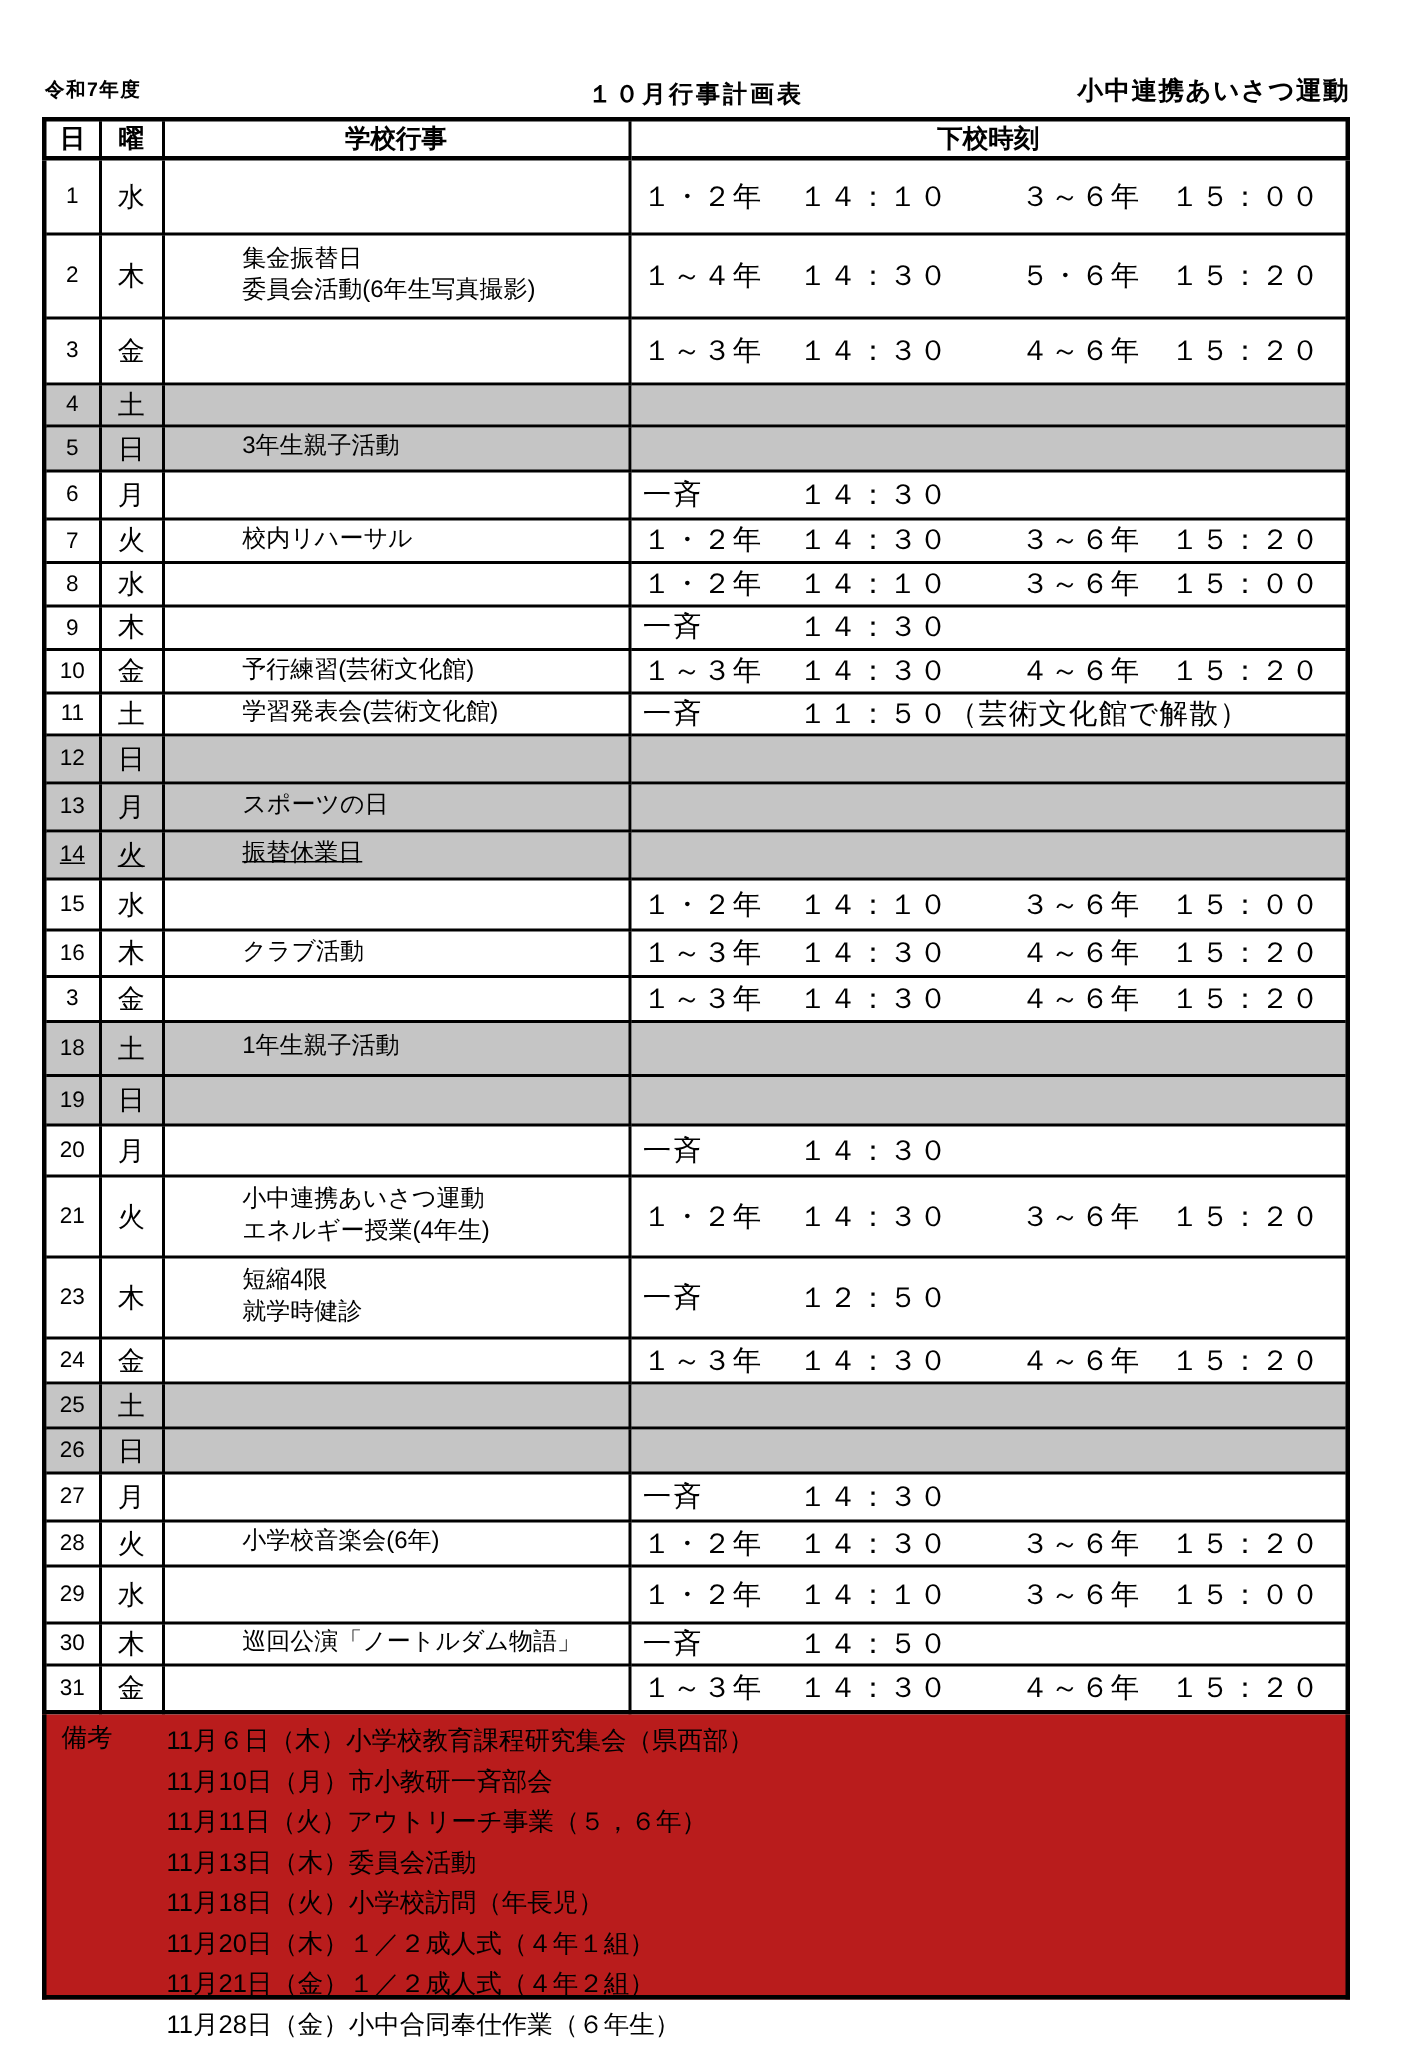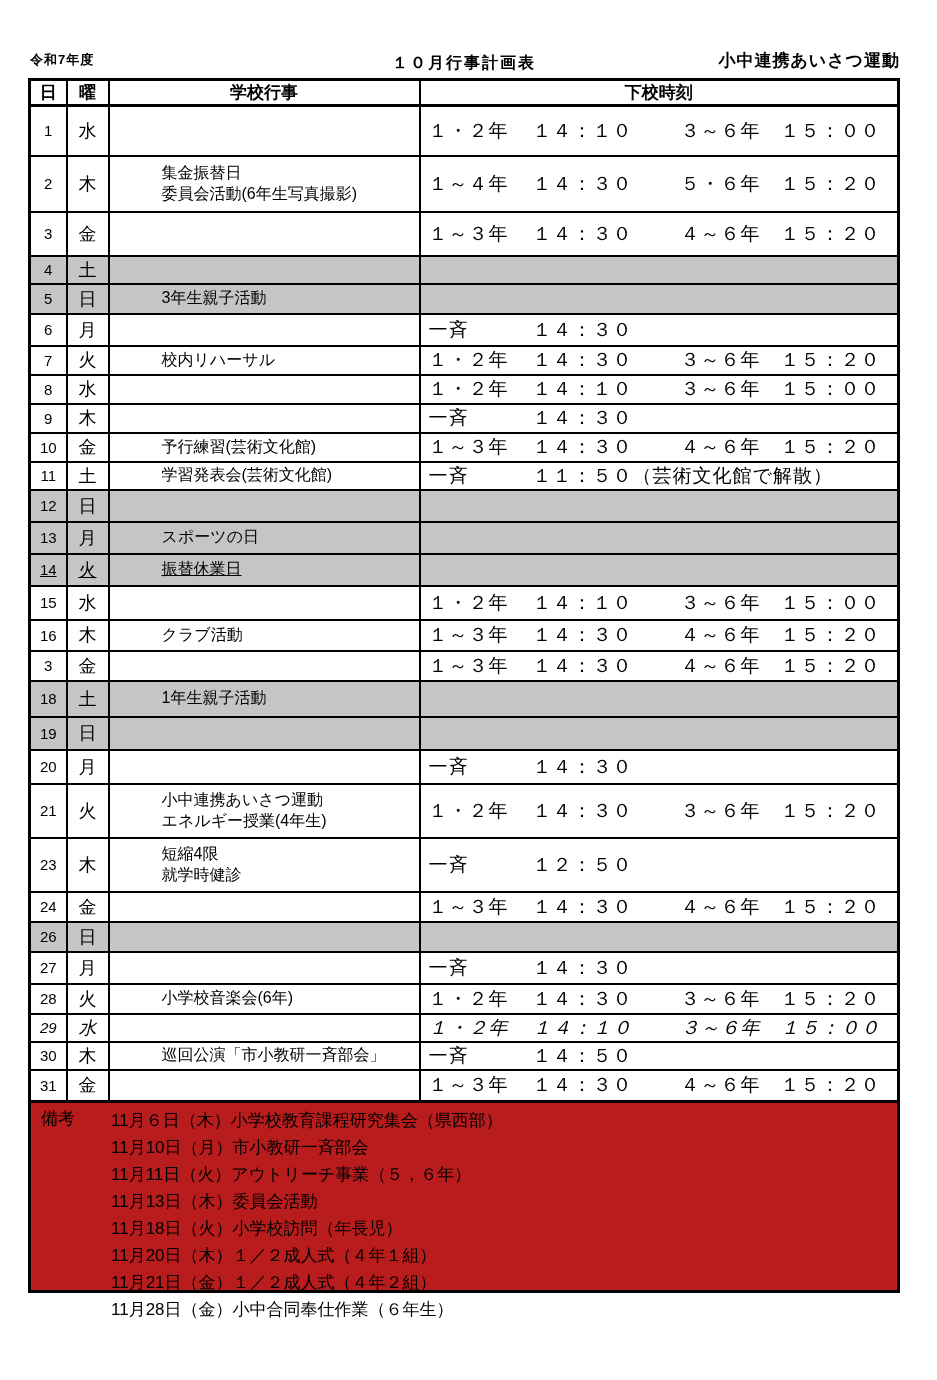--- a/index.html
+++ b/index.html
@@ -219,50 +219,56 @@
           </td>
           <td class="c-dis"><span class="dl1">一斉</span><span class="dt1">１２：５０</span></td>
         </tr>
         <tr style="height: 30px;">
           <td class="c-day">24</td>
           <td class="c-wd">金</td>
           <td class="c-ev"></td>
           <td class="c-dis"><span class="dl1">１～３年</span><span class="dt1">１４：３０</span><span class="dl2">４～６年</span><span class="dt2">１５：２０</span></td>
         </tr>
         <tr class="gray" style="height: 30px;">
+          <td class="c-day">25</td>
+          <td class="c-wd">土</td>
+          <td class="c-ev"></td>
+          <td class="c-dis"></td>
+        </tr>
+        <tr class="gray" style="height: 30px;">
           <td class="c-day">26</td>
           <td class="c-wd">日</td>
           <td class="c-ev"></td>
           <td class="c-dis"></td>
         </tr>
         <tr style="height: 32px;">
           <td class="c-day">27</td>
           <td class="c-wd">月</td>
           <td class="c-ev"></td>
           <td class="c-dis"><span class="dl1">一斉</span><span class="dt1">１４：３０</span></td>
         </tr>
         <tr style="height: 30px;">
           <td class="c-day">28</td>
           <td class="c-wd">火</td>
           <td class="c-ev">
             <div class="event-line">小学校音楽会(6年)</div>
           </td>
           <td class="c-dis"><span class="dl1">１・２年</span><span class="dt1">１４：３０</span><span class="dl2">３～６年</span><span class="dt2">１５：２０</span></td>
         </tr>
-        <tr style="height: 28px; font-style: italic;">
+        <tr style="height: 38px;">
           <td class="c-day">29</td>
           <td class="c-wd">水</td>
           <td class="c-ev"></td>
           <td class="c-dis"><span class="dl1">１・２年</span><span class="dt1">１４：１０</span><span class="dl2">３～６年</span><span class="dt2">１５：００</span></td>
         </tr>
         <tr style="height: 28px;">
           <td class="c-day">30</td>
           <td class="c-wd">木</td>
           <td class="c-ev">
-            <div class="event-line">巡回公演「市小教研一斉部会」</div>
+            <div class="event-line">巡回公演「ノートルダム物語」</div>
           </td>
           <td class="c-dis"><span class="dl1">一斉</span><span class="dt1">１４：５０</span></td>
         </tr>
         <tr style="height: 32px;">
           <td class="c-day">31</td>
           <td class="c-wd">金</td>
           <td class="c-ev"></td>
           <td class="c-dis"><span class="dl1">１～３年</span><span class="dt1">１４：３０</span><span class="dl2">４～６年</span><span class="dt2">１５：２０</span></td>
         </tr>
       </tbody>

